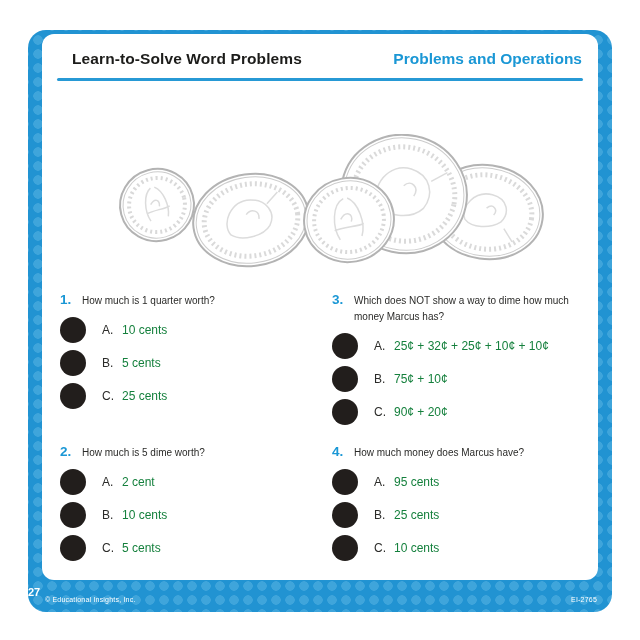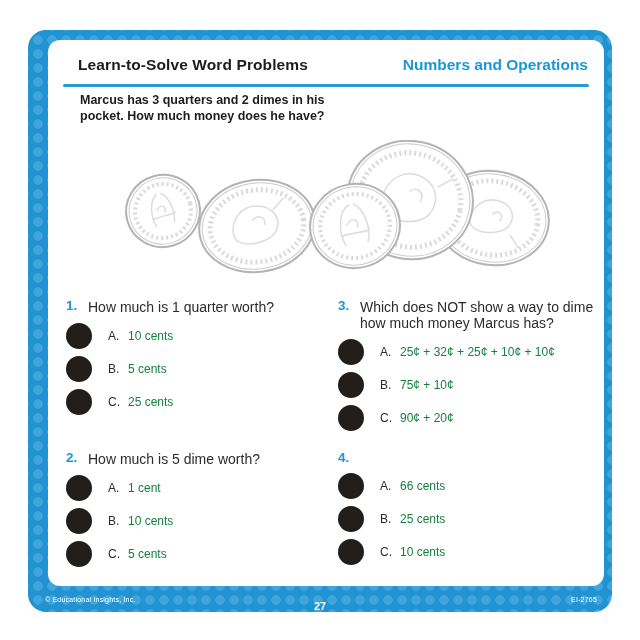--- a/index.html
+++ b/index.html
@@ -8,22 +8,22 @@
 
   .card {
     position: absolute; left: 28px; top: 30px; width: 584px; height: 582px;
     background-color: #2193d2;
     background-image: radial-gradient(circle, #3fa5db 0 4.5px, rgba(0,0,0,0) 5px);
     background-size: 14px 14px;
     background-position: 3px 3px;
     border-radius: 18px;
   }
   .card-inner {
-    position: absolute; left: 14px; top: 10px; width: 556px; height: 546px;
-    background: #ffffff; border-radius: 12px; margin-left: 6px;
+    position: absolute; left: 14px; top: 4px; width: 556px; height: 546px;
+    background: #ffffff; border-radius: 12px;
   }
 
   .hdr-title {
     position: absolute; left: 30px; top: 16px;
     font-size: 15.5px; font-weight: bold; color: #1c1c1a; letter-spacing: 0.1px;
   }
   .hdr-category {
     position: absolute; right: 16px; top: 16px;
     font-size: 15.5px; font-weight: bold; color: #1a97d5;
   }
@@ -43,59 +43,55 @@
   .q1 { left: 18px;  top: 258px; }
   .q2 { left: 18px;  top: 410px; }
   .q3 { left: 290px; top: 258px; }
   .q4 { left: 290px; top: 410px; }
 
   .q-head { display: flex; align-items: flex-start; }
   .q-num {
     flex: 0 0 22px; font-size: 13.5px; font-weight: bold; color: #1a97d5;
   }
   .q-text {
-    font-size: 14px; color: #2b2b29; line-height: 16px; padding-top: 1px;
+    font-size: 10px; color: #2b2b29; line-height: 16px; padding-top: 1px;
   }
 
   .option { display: flex; align-items: center; height: 26px; margin-top: 7px; }
   .option.first { margin-top: 8px; }
   .dot {
     width: 26px; height: 26px; border-radius: 50%;
     background: #221e1c; margin-right: 16px; flex: 0 0 26px;
   }
   .opt-letter { font-size: 12px; color: #2b2b29; width: 20px; flex: 0 0 20px; }
   .opt-text   { font-size: 12px; color: #15803d; white-space: nowrap; }
 
   .footer-copy {
     position: absolute; left: 17px; bottom: 9px;
     font-size: 7px; color: #ffffff; letter-spacing: 0.2px;
   }
   .footer-page {
-    position: absolute; left: 0; right: 0; bottom: 0; text-align: center;
+    position: absolute; left: 0; right: 0; bottom: 14px; 
     font-size: 11px; font-weight: bold; color: #ffffff;
   }
   .footer-code {
     position: absolute; right: 15px; bottom: 9px;
     font-size: 7px; color: #ffffff; letter-spacing: 0.2px;
   }
 </style>
 </head>
 <body>
 
 <div class="card">
   <div class="card-inner">
 
     <div class="hdr-title">Learn-to-Solve Word Problems</div>
-    <div class="hdr-category">Numbers and Operations</div>
+    <div class="hdr-category">Problems and Operations</div>
     <div class="divider"></div>
 
-    <div class="problem">
-      <div>Marcus has 3 quarters and 2 dimes in his</div>
-      <div>pocket. How much money does he have?</div>
-    </div>
 
     <svg class="coins" width="440" height="148" viewBox="0 0 440 148">
 
       <g transform="translate(48,71) rotate(-15)">
         <ellipse rx="37" ry="36" fill="#ffffff" stroke="#b3b3b3" stroke-width="2"></ellipse>
         <ellipse rx="34" ry="33" fill="none" stroke="#cccccc" stroke-width="1"></ellipse>
         <ellipse rx="28" ry="27" fill="none" stroke="#d9d9d9" stroke-width="4" stroke-dasharray="2 3"></ellipse>
         <path d="M -10 14 C -14 2 -10 -14 -2 -18 M 2 -18 C 10 -12 12 4 8 14 M -6 -2 C 0 -8 4 -4 2 2 M -12 6 C -4 4 6 6 12 4" fill="none" stroke="#dcdcdc" stroke-width="1.5"></path>
       </g>
 
@@ -151,21 +147,21 @@
     </div>
 
     <div class="question q2">
       <div class="q-head">
         <span class="q-num">2.</span>
         <span class="q-text">How much is 5 dime worth?</span>
       </div>
       <div class="option first">
         <div class="dot"></div>
         <span class="opt-letter">A.</span>
-        <span class="opt-text">1 cent</span>
+        <span class="opt-text">2 cent</span>
       </div>
       <div class="option">
         <div class="dot"></div>
         <span class="opt-letter">B.</span>
         <span class="opt-text">10 cents</span>
       </div>
       <div class="option">
         <div class="dot"></div>
         <span class="opt-letter">C.</span>
         <span class="opt-text">5 cents</span>
@@ -190,25 +186,26 @@
       <div class="option">
         <div class="dot"></div>
         <span class="opt-letter">C.</span>
         <span class="opt-text">90¢ + 20¢</span>
       </div>
     </div>
 
     <div class="question q4">
       <div class="q-head">
         <span class="q-num">4.</span>
-      </div>
-      <div class="option first">
-        <div class="dot"></div>
-        <span class="opt-letter">A.</span>
-        <span class="opt-text">66 cents</span>
+        <span class="q-text">How much money does Marcus have?</span>
+      </div>
+      <div class="option first">
+        <div class="dot"></div>
+        <span class="opt-letter">A.</span>
+        <span class="opt-text">95 cents</span>
       </div>
       <div class="option">
         <div class="dot"></div>
         <span class="opt-letter">B.</span>
         <span class="opt-text">25 cents</span>
       </div>
       <div class="option">
         <div class="dot"></div>
         <span class="opt-letter">C.</span>
         <span class="opt-text">10 cents</span>

